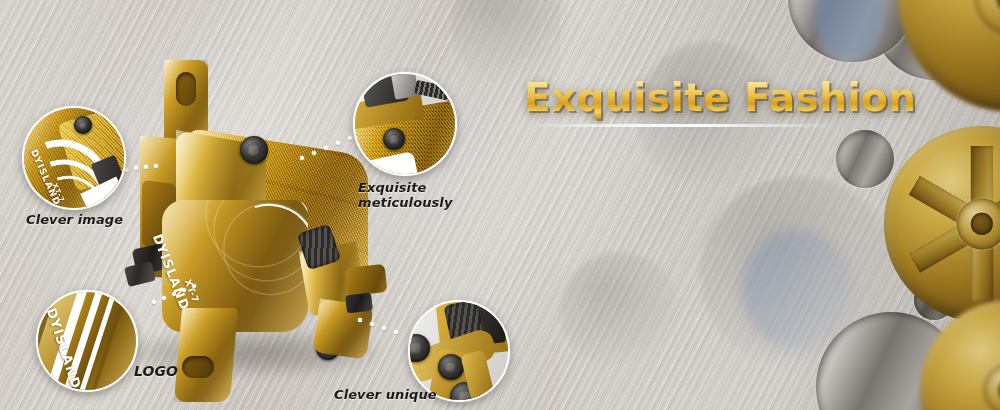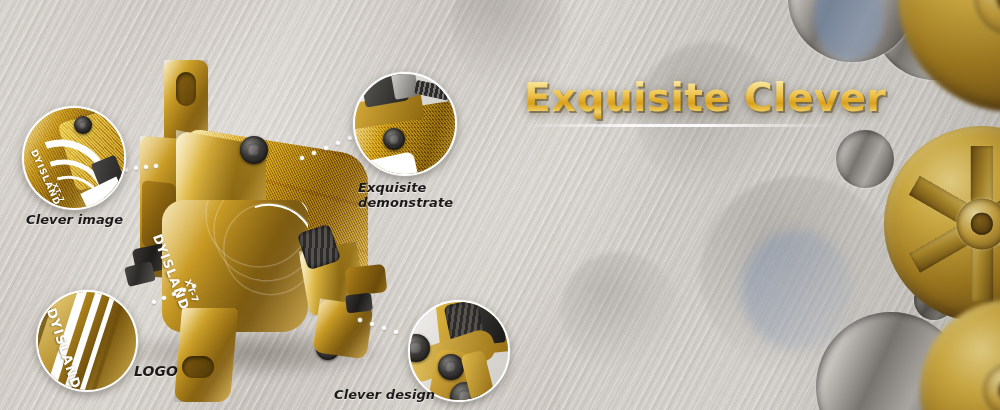--- a/index.html
+++ b/index.html
@@ -428,21 +428,21 @@
         </div>
         <div style="position:absolute;left:-4px;top:26px;width:74px;height:26px;background:linear-gradient(118deg,#d8ae3a,#8e6810);transform:rotate(-9deg);border-radius:4px;"></div>
         <div style="position:absolute;left:10px;top:2px;width:44px;height:30px;background:linear-gradient(118deg,#5a5854,#232220);transform:rotate(-10deg);border-radius:4px;"></div>
         <div style="position:absolute;left:40px;top:0px;width:24px;height:26px;background:linear-gradient(118deg,#cfcdc9,#6e6c68);transform:rotate(-10deg);border-radius:3px;"></div>
         <div style="position:absolute;left:62px;top:12px;width:42px;height:14px;background:repeating-linear-gradient(90deg,#2b2a28 0 3px,#7a7874 3px 5px);transform:rotate(12deg);border-radius:3px;"></div>
         <div class="bolt" style="left:30px;top:56px;width:22px;height:22px;"></div>
         <div style="position:absolute;left:-6px;top:86px;width:70px;height:32px;background:#fff;transform:rotate(-12deg);border-radius:8px;"></div>
       </div>
     </div>
     <div class="cc-label" style="left:358px;top:180px;width:120px;">Exquisite
-demonstrate</div>
+meticulously</div>
   </div>
 
   <div class="callout">
     <div class="cc" style="left:36px;top:290px;width:98px;height:98px;">
       <div class="cc-inner" style="background:linear-gradient(118deg,#e9cd68 0%,#c49a22 24%,#8c6410 58%,#b88c1c 84%,#6f5009 100%);">
         <div class="sheen"></div>
         <div style="position:absolute;left:-10px;top:-12px;width:40px;height:126px;background:linear-gradient(118deg,#f0d886,#a67c16);transform:rotate(18deg);"></div>
         <div style="position:absolute;left:-6px;top:-14px;width:10px;height:130px;background:#5a410a;transform:rotate(18deg);opacity:.7;"></div>
         <div style="position:absolute;left:26px;top:-18px;width:9px;height:136px;background:#fff;transform:rotate(18deg);"></div>
         <div style="position:absolute;left:44px;top:-18px;width:7px;height:136px;background:#fff;transform:rotate(18deg);"></div>
@@ -461,19 +461,19 @@
         <div style="position:absolute;left:62px;top:4px;width:34px;height:40px;background:linear-gradient(118deg,#3c3a37,#1a1918);transform:rotate(-6deg);border-radius:4px;"></div>
         <div class="boot" style="left:40px;top:2px;width:34px;height:46px;transform:rotate(-12deg);"></div>
         <div style="position:absolute;left:-4px;top:40px;width:92px;height:32px;background:linear-gradient(118deg,#e8c863,#a07716);transform:rotate(-18deg);border-radius:14px;"></div>
         <div style="position:absolute;left:24px;top:52px;width:52px;height:56px;background:linear-gradient(118deg,#dfb543,#8a6310);transform:rotate(10deg);border-radius:10px;"></div>
         <div class="bolt" style="left:-6px;top:34px;width:28px;height:28px;"></div>
         <div class="bolt" style="left:30px;top:54px;width:26px;height:26px;"></div>
         <div class="bolt" style="left:42px;top:82px;width:30px;height:30px;"></div>
         <div style="position:absolute;left:58px;top:52px;width:24px;height:50px;background:linear-gradient(118deg,#e2bc4c,#8e6811);transform:rotate(-14deg);border-radius:6px;"></div>
       </div>
     </div>
-    <div class="cc-label" style="left:334px;top:387px;width:110px;">Clever design</div>
-  </div>
-
-  <div class="title">Exquisite Clever</div>
+    <div class="cc-label" style="left:334px;top:387px;width:110px;">Clever unique</div>
+  </div>
+
+  <div class="title">Exquisite Fashion</div>
   <div class="title-underline"></div>
 
 </div>
 
 </body></html>

